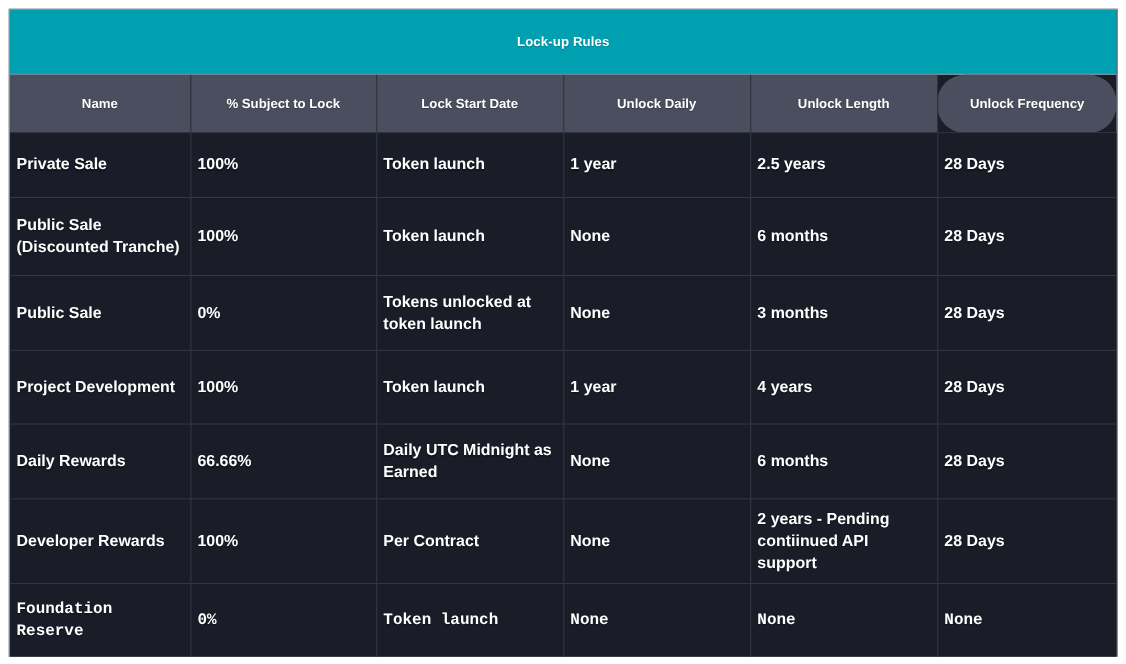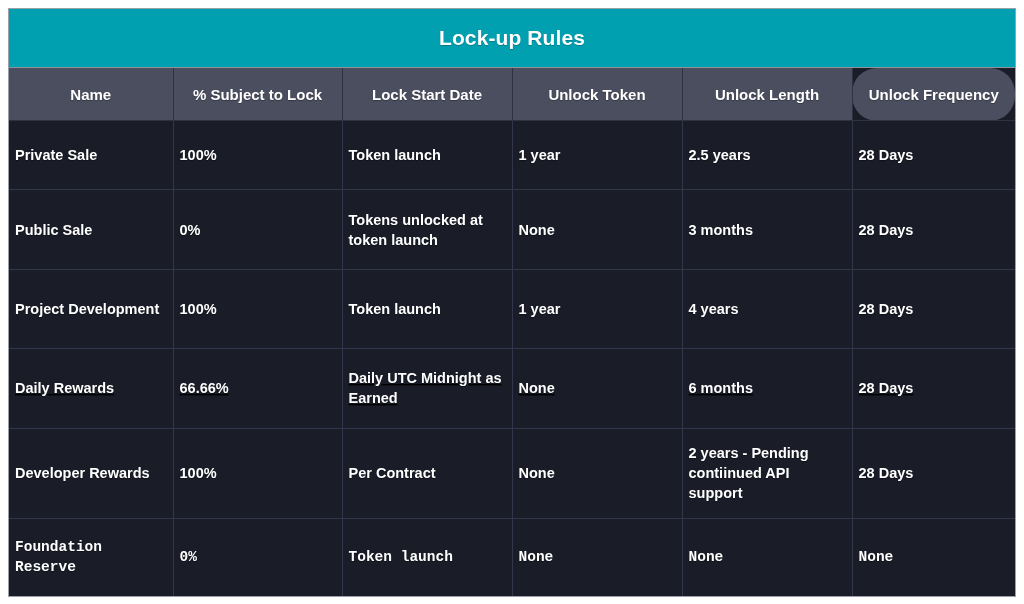--- a/index.html
+++ b/index.html
@@ -36,37 +36,37 @@
     background: #00a0b0;
     height: 58px;
     flex: 0 0 58px;
     display: flex;
     align-items: center;
     justify-content: center;
     border-bottom: 1px solid #8f949c;
   }
   .title-bar .title-text {
     color: #ffffff;
-    font-size: 21px;
+    font-size: 12px;
     font-weight: bold;
     letter-spacing: 0.1px;
     text-shadow: 0 1px 1px rgba(0,0,0,0.22);
   }
 
   table.grid {
     width: 100%;
     border-collapse: collapse;
     table-layout: fixed;
     flex: 1 1 auto;
   }
 
   table.grid thead th {
     background: #4a4e5e;
     color: #ffffff;
-    font-size: 15px;
+    font-size: 12px;
     font-weight: bold;
     text-align: center;
     height: 48px;
     padding: 2px 4px;
     border-right: 1px solid #2f3340;
     border-bottom: 1px solid #2f3340;
     text-shadow: 0 1px 1px rgba(0,0,0,0.3);
     vertical-align: middle;
   }
   table.grid thead th:last-child { border-right: none; border-radius: 25px; }
@@ -92,21 +92,21 @@
   col.c-pct    { width: 169px; }
   col.c-start  { width: 170px; }
   col.c-cliff  { width: 170px; }
   col.c-length { width: 170px; }
   col.c-freq   { width: 163px; }
 
   .row-h1 { height: 59px; }
   .row-h2 { height: 71px; }
   .row-h3 { height: 68px; }
   .row-h4 { height: 67px; }
-  .row-h5 { height: 68px; text-decoration: underline; }
+  .row-h5 { height: 68px; }
   .row-h6 { height: 71px; }
   .row-h7 { height: 66px; }
 </style>
 </head>
 <body>
 
 <div class="page">
   <div class="table-wrap">
 
     <div class="title-bar">
@@ -120,32 +120,40 @@
         <col class="c-start">
         <col class="c-cliff">
         <col class="c-length">
         <col class="c-freq">
       </colgroup>
       <thead>
         <tr>
           <th>Name</th>
           <th>% Subject to Lock</th>
           <th>Lock Start Date</th>
-          <th>Unlock Token</th>
+          <th>Unlock Daily</th>
           <th>Unlock Length</th>
           <th>Unlock Frequency</th>
         </tr>
       </thead>
       <tbody>
         <tr class="row-h1">
           <td>Private Sale</td>
           <td>100%</td>
           <td>Token launch</td>
           <td>1 year</td>
           <td>2.5 years</td>
+          <td>28 Days</td>
+        </tr>
+        <tr class="row-h2">
+          <td>Public Sale (Discounted Tranche)</td>
+          <td>100%</td>
+          <td>Token launch</td>
+          <td>None</td>
+          <td>6 months</td>
           <td>28 Days</td>
         </tr>
         <tr class="row-h3">
           <td>Public Sale</td>
           <td>0%</td>
           <td>Tokens unlocked at token launch</td>
           <td>None</td>
           <td>3 months</td>
           <td>28 Days</td>
         </tr>

